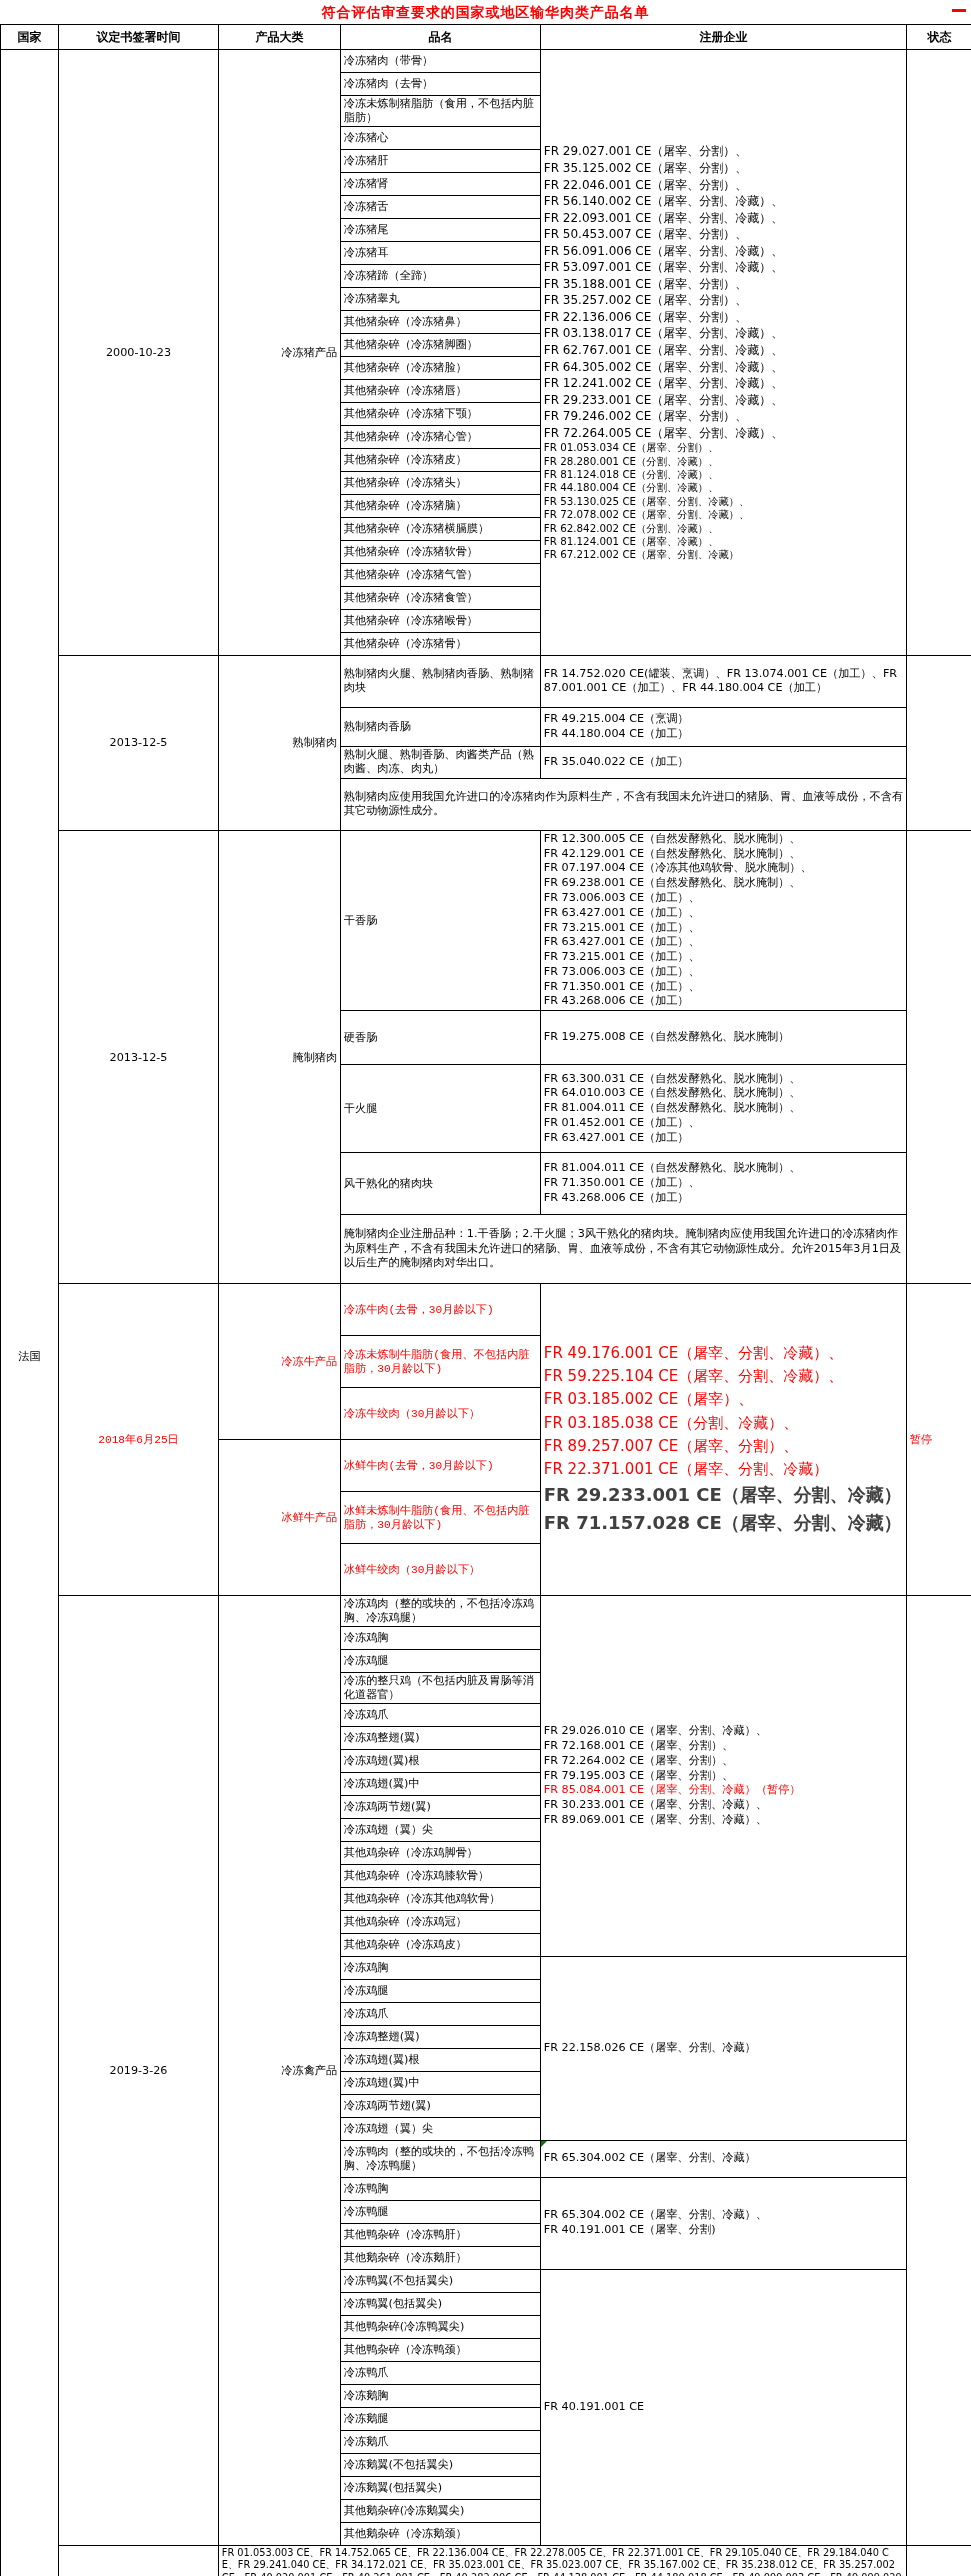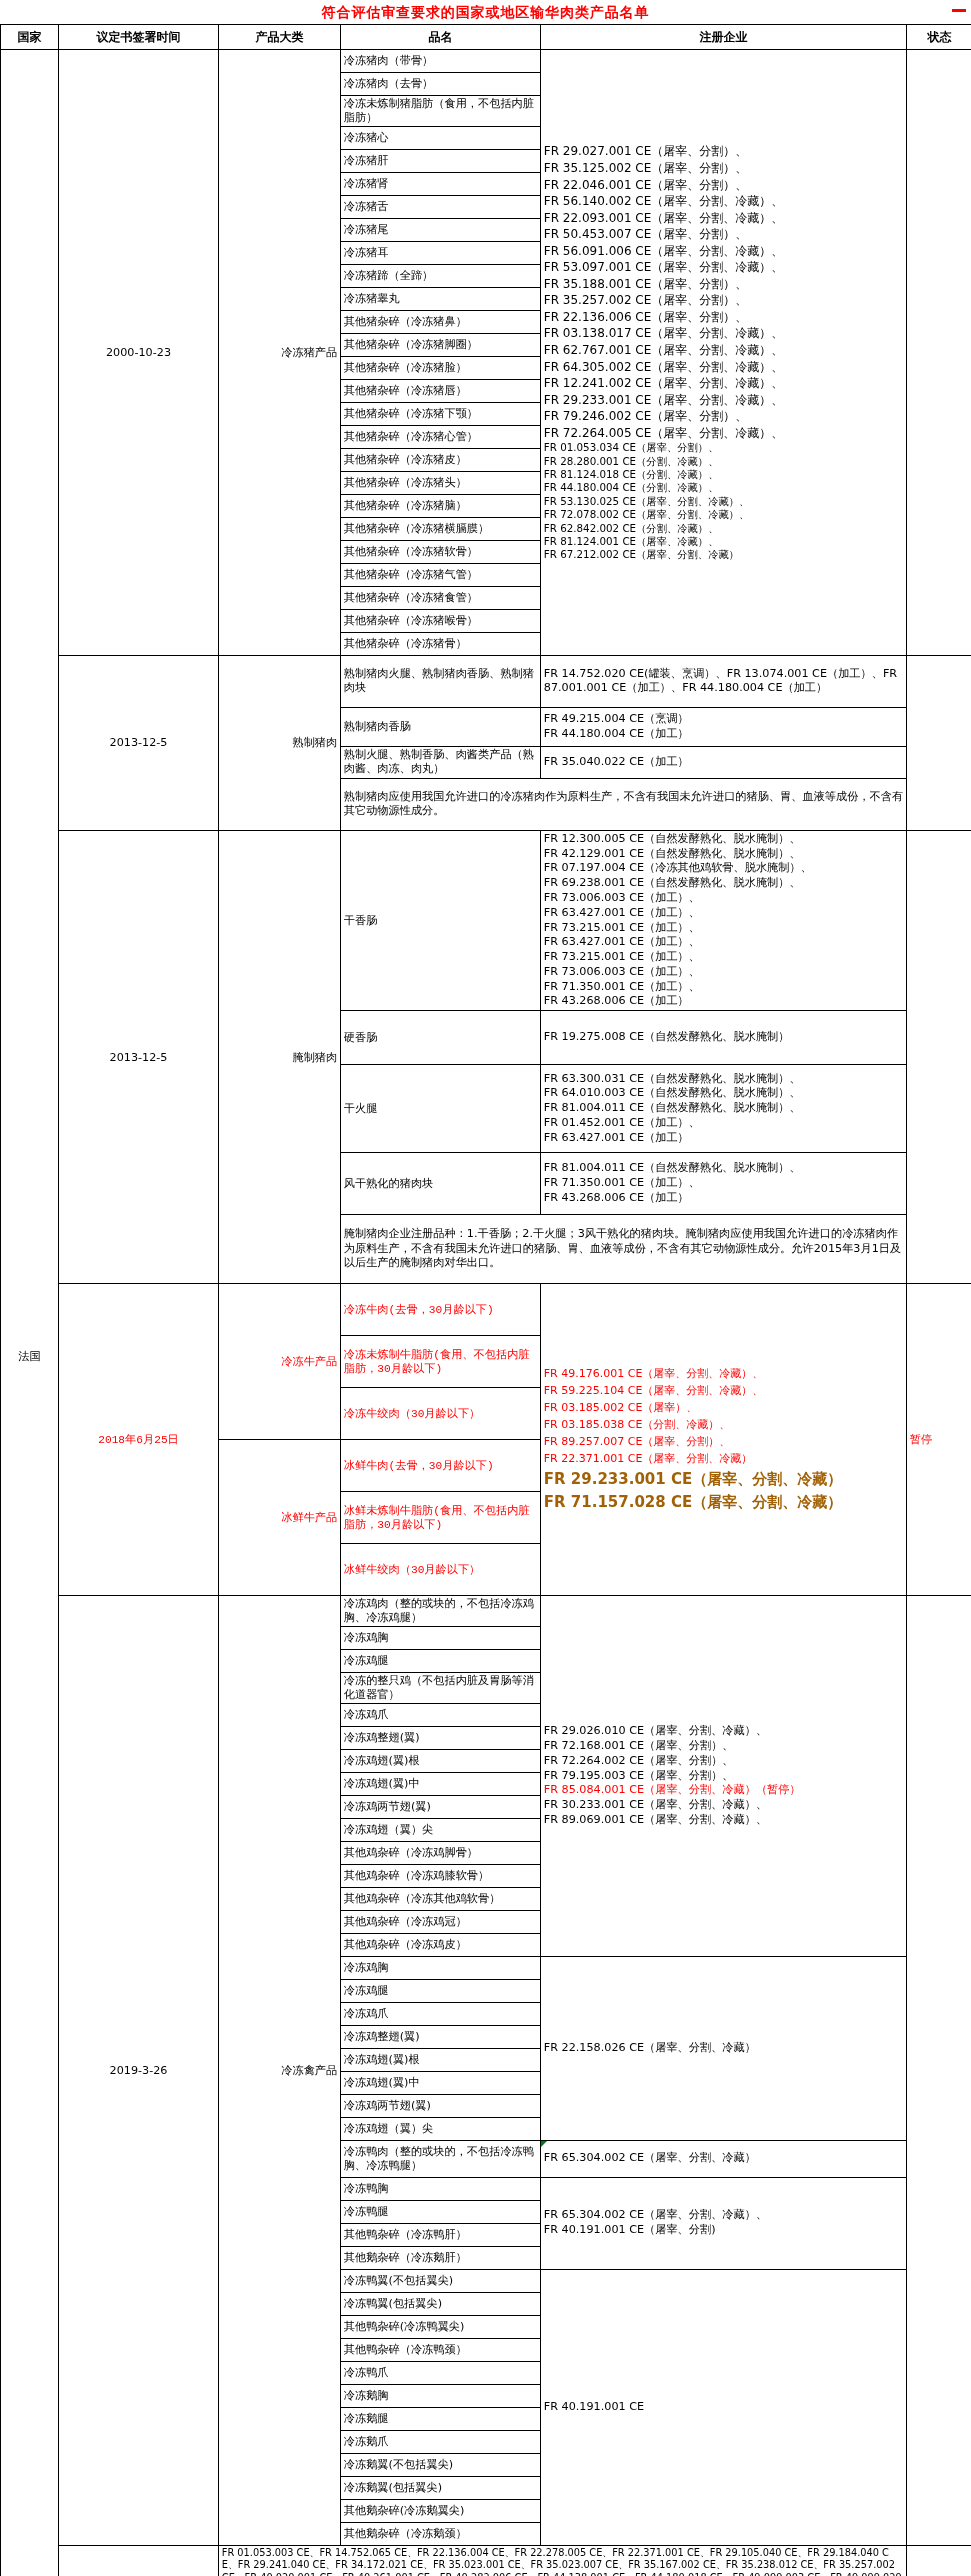--- a/index.html
+++ b/index.html
@@ -20,22 +20,22 @@
   td.c-prod{text-align:left;font-size:11.2px;line-height:1.25;padding:1.9px 3.7px;}
   td.c-ent{text-align:left;padding:1.9px 3.7px;position:relative;}
   td.c-status{text-align:left;font-size:11.7px;}
   td.c-note{text-align:left;font-size:11.7px;line-height:1.3;padding:2.8px 4.7px;}
   td.c-note.small{font-size:9.8px;line-height:1.32;}
   .red-text{color:#FF0000;font-family:Liberation Mono, monospace;}
   .ent-line{font-size:11.2px;line-height:1.32;white-space:nowrap;overflow:hidden;}
   .ent-line.lg{font-size:12px;line-height:1.38;}
   .ent-line.sm{font-size:10.3px;line-height:1.3;}
   .ent-line.red{color:#FF0000;}
-  .ent-line.redlg{color:#FF0000;font-size:11px;line-height:1.55;}
-  .ent-line.redlgb{color:#a16207;font-size:15px;line-height:1.55;font-weight:bold;}
+  .ent-line.redlg{color:#FF0000;font-size:15px;line-height:1.55;}
+  .ent-line.redlgb{color:#404040;font-size:18px;line-height:1.55;font-weight:bold;}
   .ent-line.wrap{white-space:normal;}
   .tri{position:absolute;top:0;left:0;width:0;height:0;
     border-top:6.5px solid #008000;border-right:6.5px solid transparent;}
 </style>
 </head>
 <body>
 
 <div class="page">
   <div class="title-bar">
     <span class="t">符合评估审查要求的国家或地区输华肉类产品名单</span>

